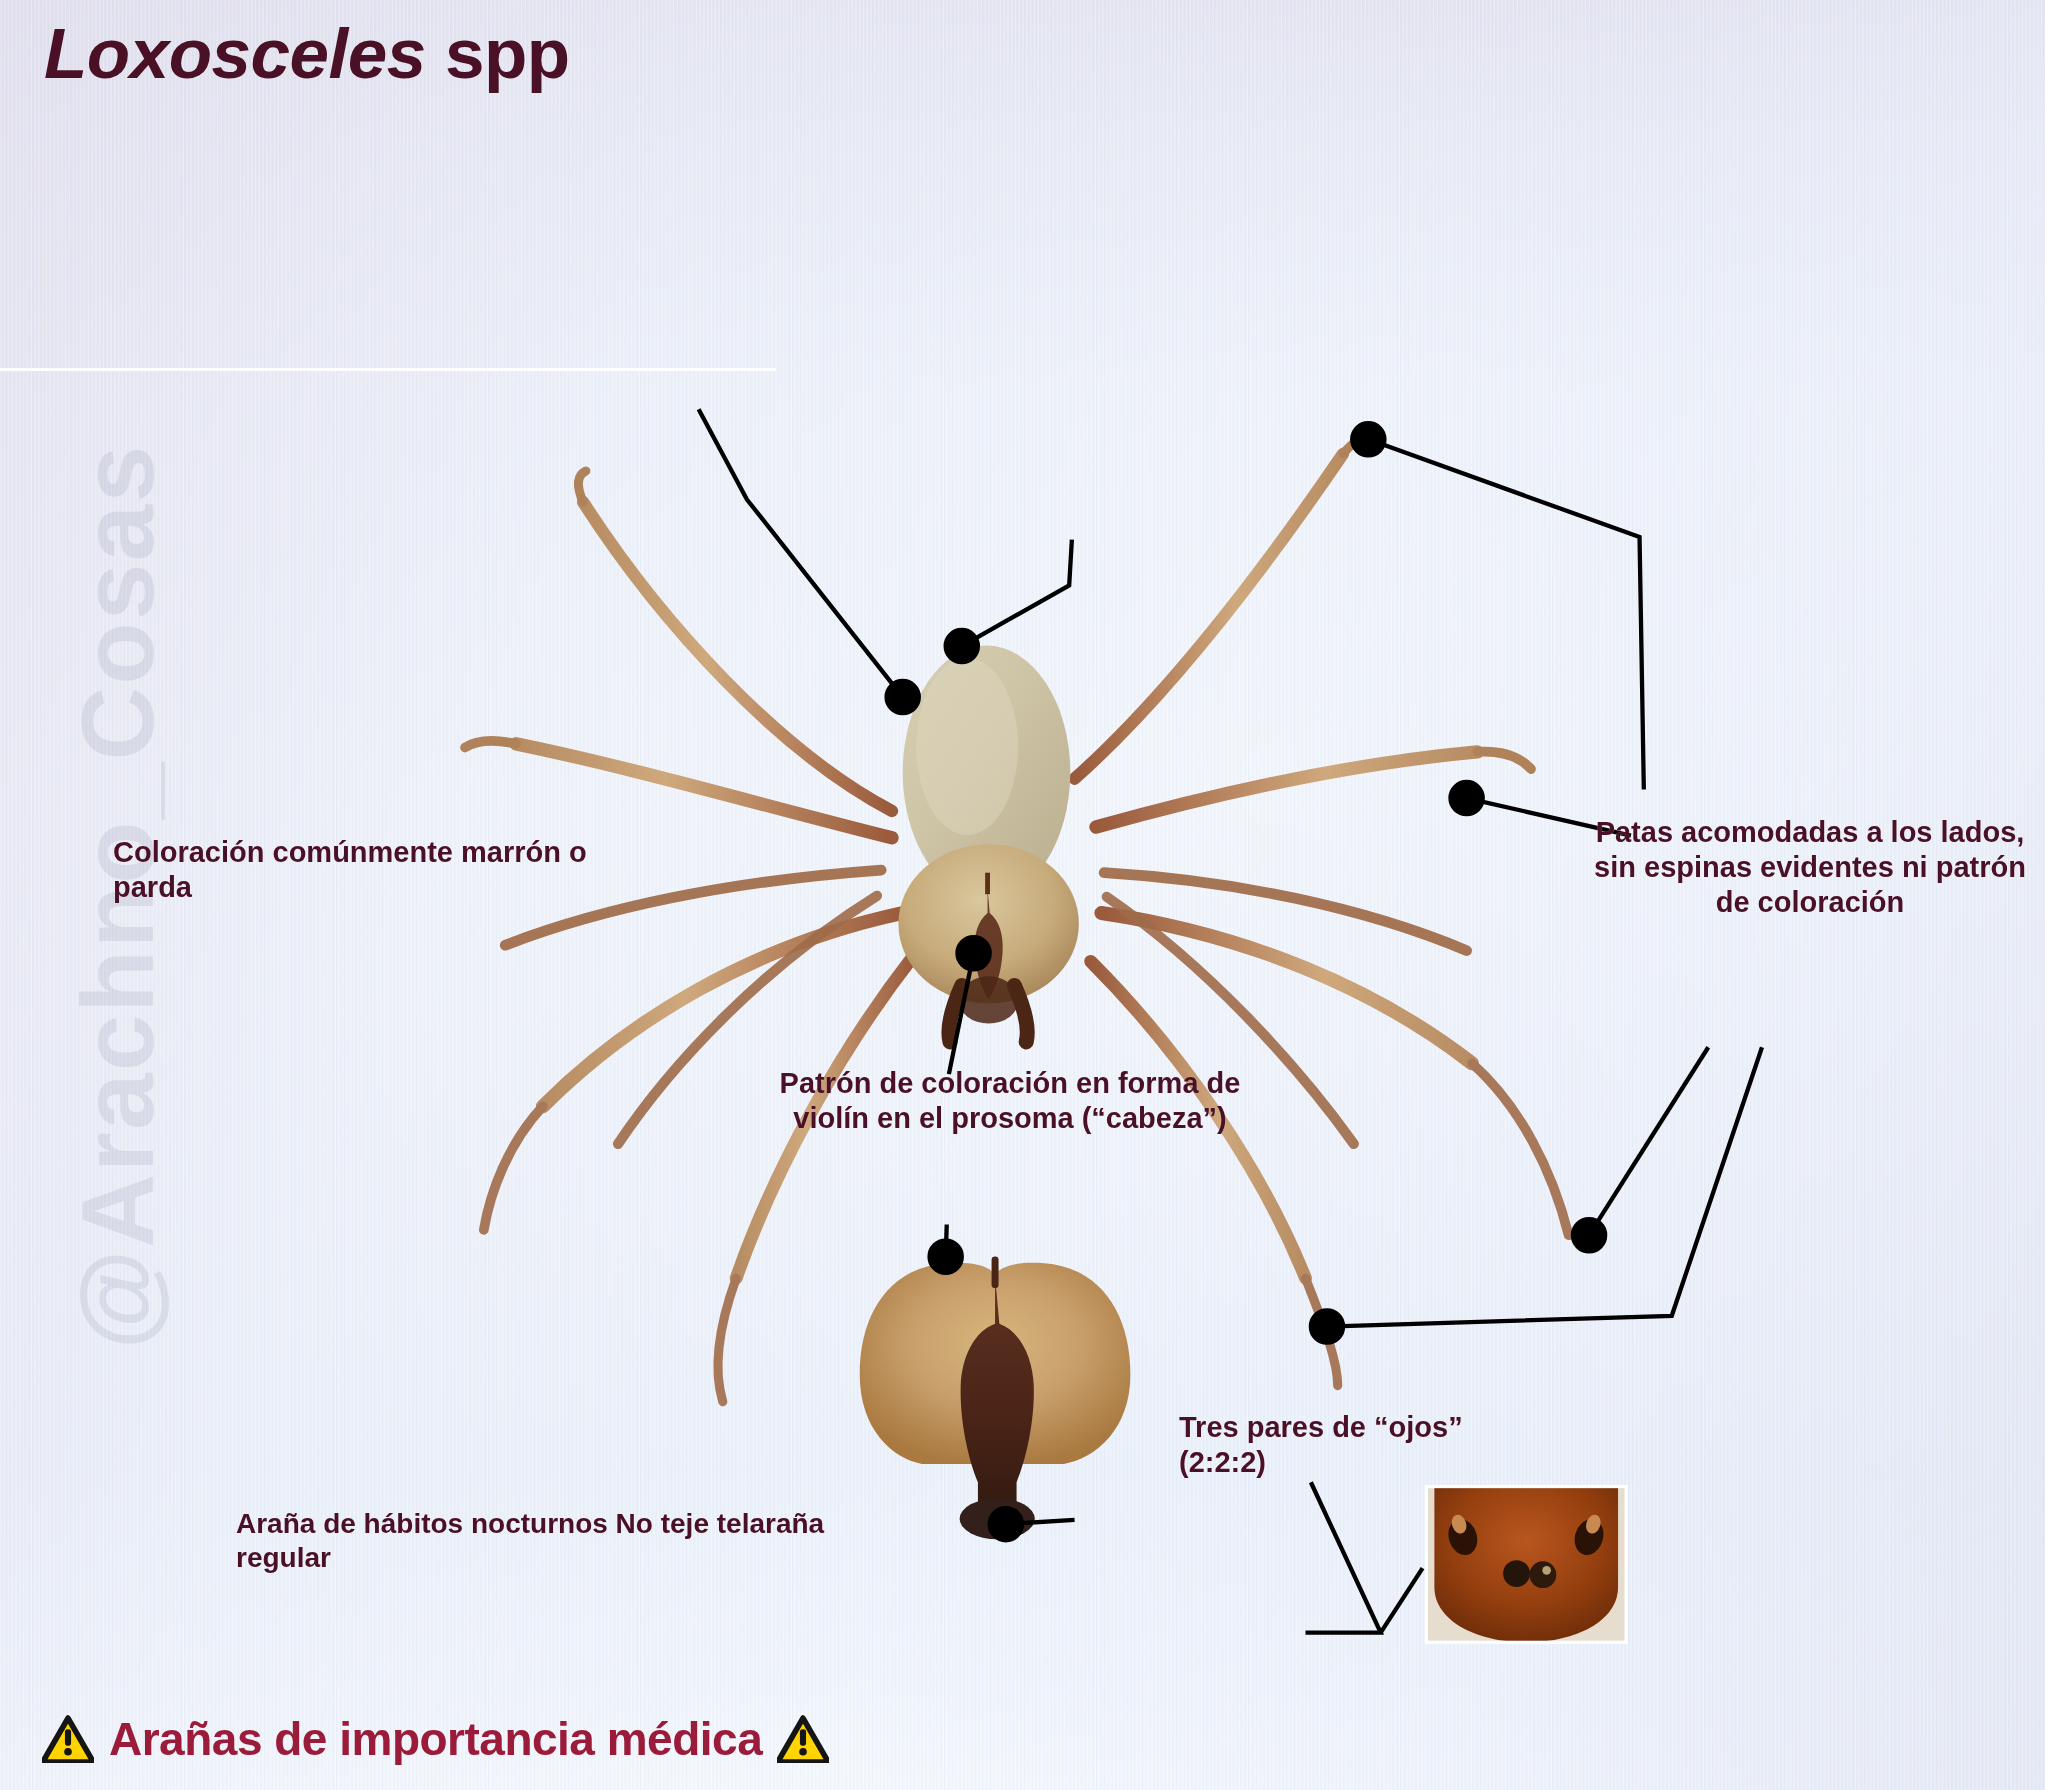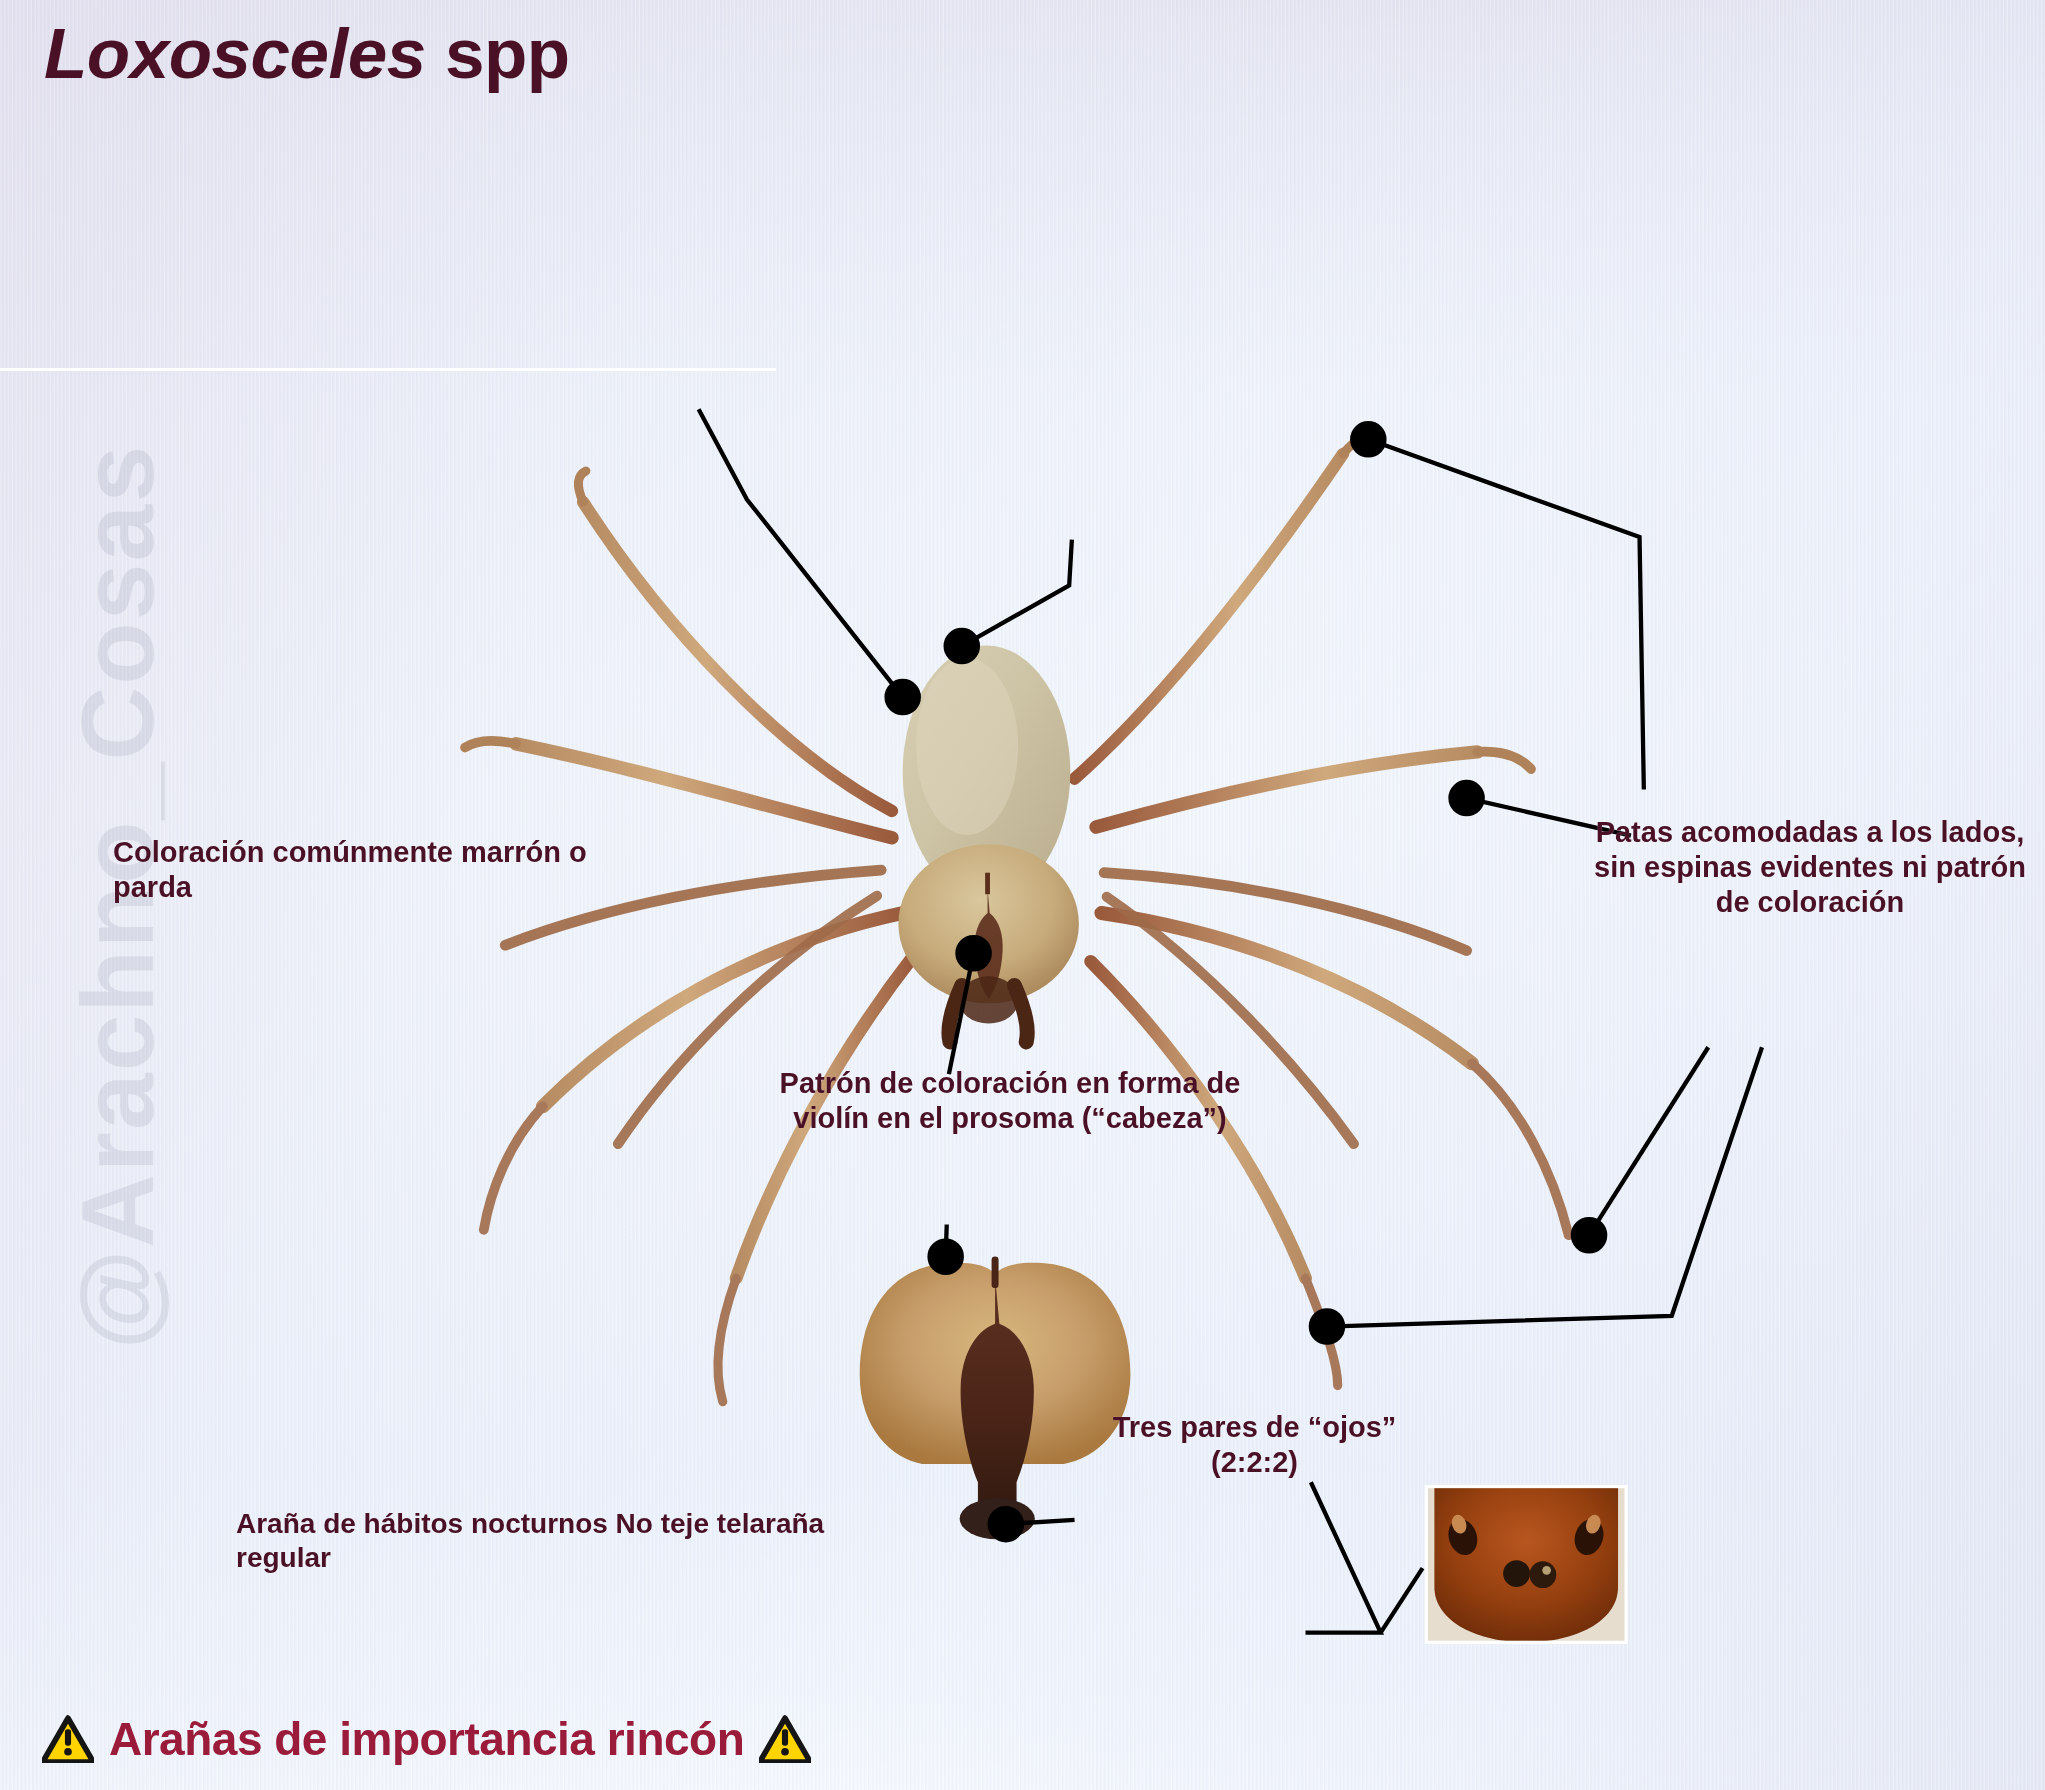--- a/index.html
+++ b/index.html
@@ -75,21 +75,21 @@
     color:#4a1026;
     font-weight:700;
     line-height:1.20;
     z-index:8;
     text-shadow:0 0 1.1px rgba(255,255,255,.55);
   }
   .c-opistosoma{ left:682px; top:334px; width:548px; text-align:center; font-size:29px; }
   .c-patas     { left:1590px; top:815px; width:440px;  text-align:center; font-size:29px; }
   .c-coloracion{ left:113px;  top:835px; width:483px;  text-align:left;   font-size:29px; }
   .c-violin    { left:763px; top:1066px; width:494px;  text-align:center; font-size:29px; }
-  .c-ojos      { left:1072px; top:1410px; width:365px;  text-align:center; font-size:29px; }
+  .c-ojos      { left:1179px; top:1410px; width:365px;  font-size:29px; }
   .c-habitos   { left:236px;  top:1507px; width:591px; text-align:left;   font-size:28px; }
 
   
   .banner{
     position:absolute;
     left:0; bottom:0; width:100%; height:102px;
     display:flex; align-items:center;
     z-index:9;
     padding-left:42px;
     gap:15px;
@@ -279,21 +279,21 @@
   <div class="callout c-violin">Patrón de coloración en forma de violín en el prosoma (“cabeza”)</div>
   <div class="callout c-ojos">Tres pares de “ojos” (2:2:2)</div>
   <div class="callout c-habitos">Araña de hábitos nocturnos No teje telaraña regular</div>
 
   <div class="banner">
     <svg class="warn-icon" viewBox="0 0 100 94">
       <path d="M50 6 L96 86 Q100 92 92 92 L8 92 Q0 92 4 86 Z" fill="#ffd400" stroke="#151515" stroke-width="11" stroke-linejoin="round"></path>
       <rect x="44" y="28" width="12" height="32" rx="5" fill="#151515"></rect>
       <circle cx="50" cy="72" r="7.5" fill="#151515"></circle>
     </svg>
-    <div class="banner-text">Arañas de importancia rincón</div>
+    <div class="banner-text">Arañas de importancia médica</div>
     <svg class="warn-icon" viewBox="0 0 100 94">
       <path d="M50 6 L96 86 Q100 92 92 92 L8 92 Q0 92 4 86 Z" fill="#ffd400" stroke="#151515" stroke-width="11" stroke-linejoin="round"></path>
       <rect x="44" y="28" width="12" height="32" rx="5" fill="#151515"></rect>
       <circle cx="50" cy="72" r="7.5" fill="#151515"></circle>
     </svg>
   </div>
 
 </div>
 
 

